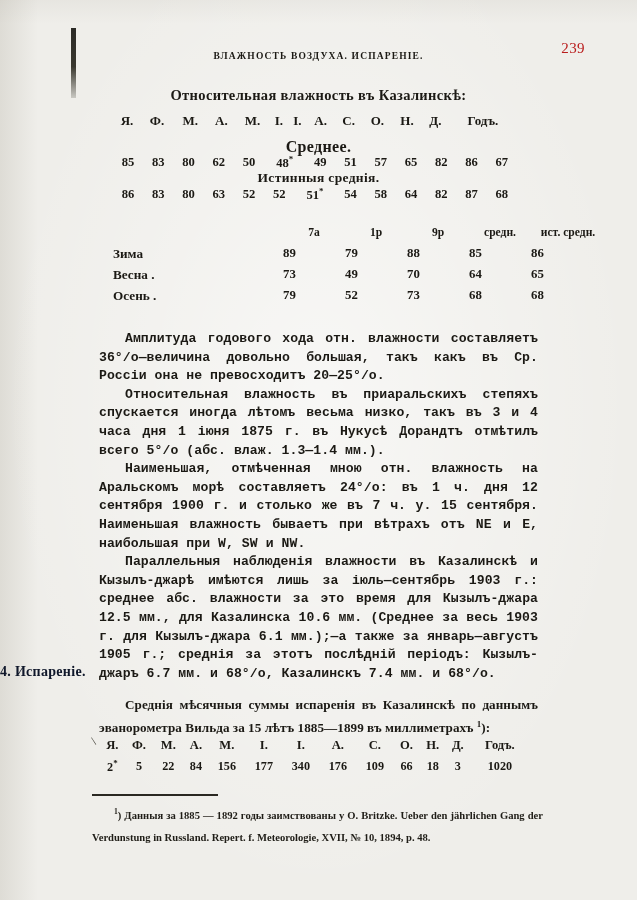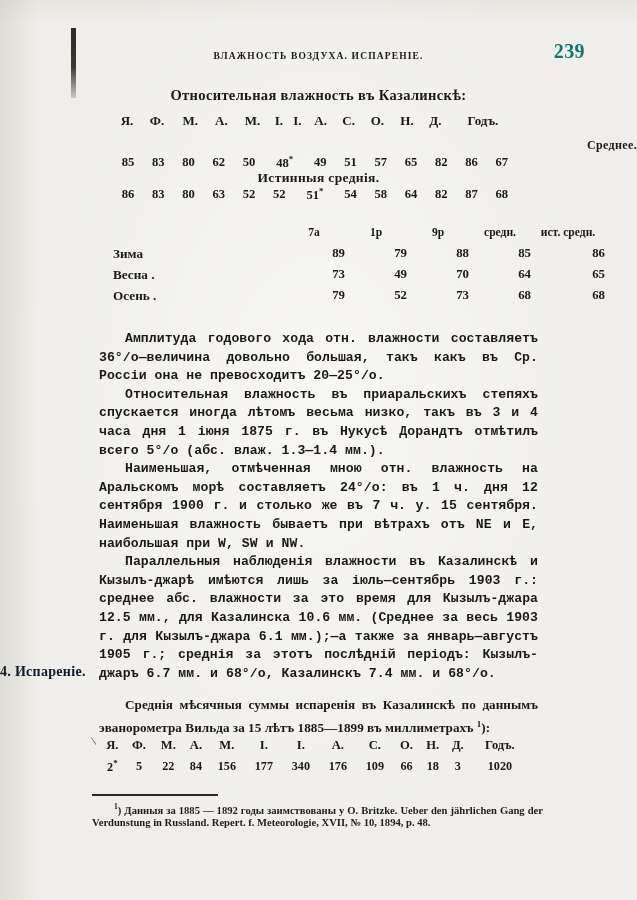--- a/index.html
+++ b/index.html
@@ -60,38 +60,38 @@
     font-size: 9.5px;
     letter-spacing: 1.15px;
     font-weight: 700;
     text-transform: uppercase;
     color: #1b1914;
   }
   .folio {
     position: absolute;
     right: 52px;
     top: 28px;
-    font-size: 20px;
-    font-weight: 700;
-    color: #0f766e;
+    font-size: 15px;
+    font-weight: 400;
+    color: #b91c1c;
     letter-spacing: .4px;
   }
 
   
   .caption {
     position: absolute;
     width: 637px;
     text-align: center;
     font-size: 14.5px;
     font-weight: 700;
     color: #1b1914;
     letter-spacing: .35px;
   }
   .caption.t1 { top: 75px; text-align: center; }
-  .caption.t2 { top: 126px; font-size: 12px; text-align: right; }
+  .caption.t2 { top: 126px; font-size: 16px; }
   .caption.t3 { top: 158px; font-size: 13.5px; }
 
   
   .month-table {
     position: absolute;
     border-collapse: collapse;
   }
   .month-table td {
     text-align: center;
     font-size: 12.6px;
@@ -120,21 +120,21 @@
     color: #1b1914;
     padding: 0;
     height: 21px;
     white-space: nowrap;
   }
   #tbl-seasons td.lbl {
     text-align: left;
     width: 170px;
     font-size: 13.2px;
   }
-  #tbl-seasons td.num { text-align: right; width: 62px; }
+  #tbl-seasons td.num { text-align: left; width: 62px; }
   #tbl-seasons td.hd {
     text-align: center;
     font-size: 11.6px;
     height: 19px;
   }
   #tbl-seasons td.hd.wide { width: 74px; }
   #tbl-seasons td.num.wide { width: 74px; }
 
   
   .body-block {
@@ -211,21 +211,21 @@
     width: 126px;
     height: 1.6px;
     background: #2a2822;
   }
   .footnote {
     position: absolute;
     left: 92px;
     top: 789px;
     width: 451px;
     font-size: 10.6px;
-    line-height: 12px;
+    line-height: 22px;
     text-align: justify;
     text-indent: 22px;
     font-weight: 600;
     color: #1f1d17;
   }
   .footnote .sup { font-size: 7.6px; vertical-align: super; }
 </style>
 </head>
 <body>
 

